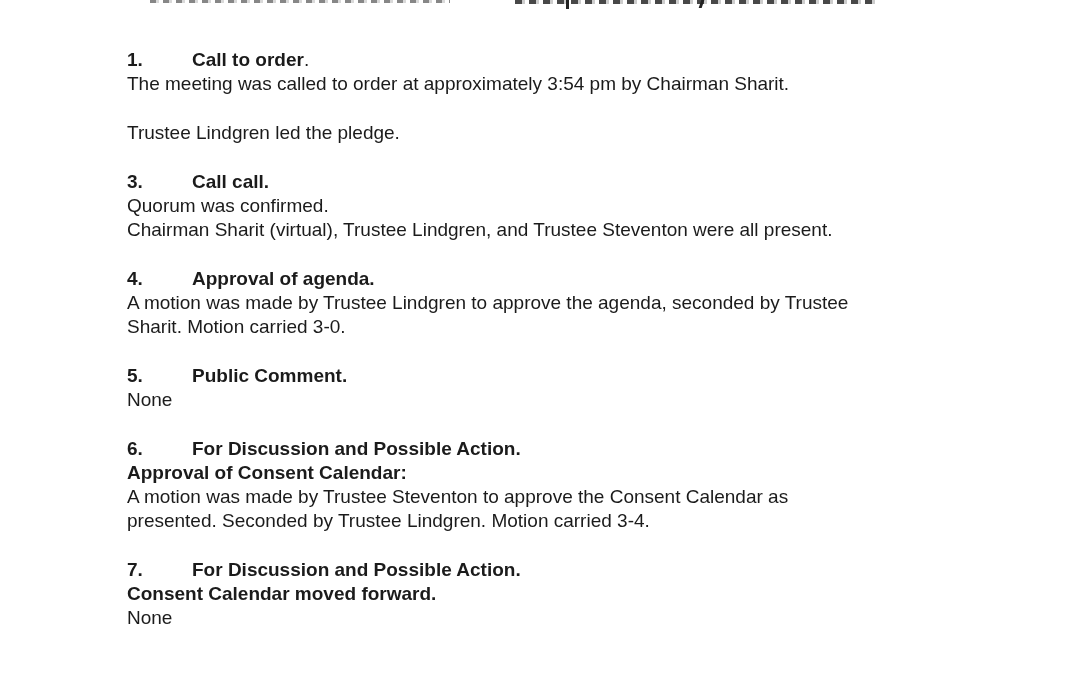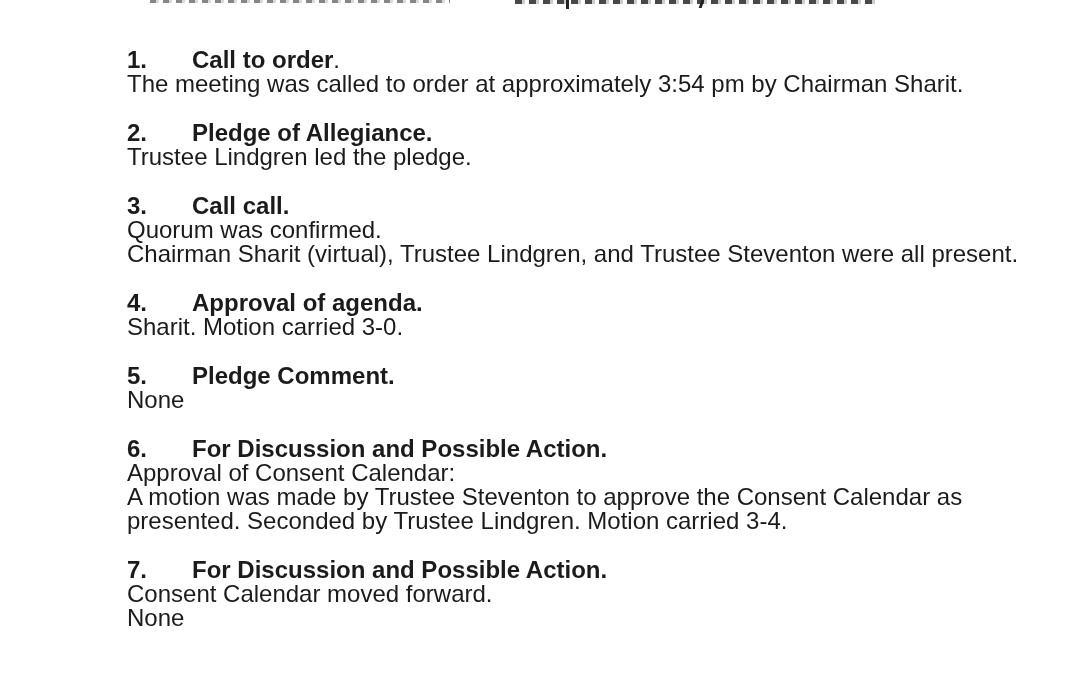--- a/index.html
+++ b/index.html
@@ -42,36 +42,36 @@
     left: 700px; width: 3px; height: 8px;
     background: #222;
     transform: skewX(-18deg);
   }
   
   .doc {
     position: absolute;
     top: 48px;
     left: 127px;
     width: 900px;
-    font-size: 24px;
+    font-size: 19px;
     line-height: 24px;
   }
   .item { margin: 0 0 25px 0; }
   .item:last-child { margin-bottom: 12px; }
   .item-heading {
     font-weight: bold;
     white-space: nowrap;
   }
   .item-number {
     display: inline-block;
     width: 65px;
   }
   .title-suffix { font-weight: normal; }
   .item-subtitle {
-    font-weight: normal;
+    font-weight: bold;
     white-space: nowrap;
   }
   .body-line { white-space: nowrap; }
 </style>
 </head>
 <body>
 
 <div>
   <div class="clip-frag left"></div>
   <div class="clip-frag right"></div>
@@ -84,23 +84,20 @@
     <div class="item-heading">
       <span class="item-number">1.</span><span class="item-title">Call to order</span><span class="title-suffix">.</span>
     </div>
 
     <div class="item-body">
         <div class="body-line">The meeting was called to order at approximately 3:54 pm by Chairman Sharit.</div>
       </div>
   </div>
 
   <div class="item">
-    <div class="item-heading">
-      <span class="item-number">2.</span><span class="item-title">Pledge of Allegiance.</span><span class="title-suffix"></span>
-    </div>
 
     <div class="item-body">
         <div class="body-line">Trustee Lindgren led the pledge.</div>
       </div>
   </div>
 
   <div class="item">
     <div class="item-heading">
       <span class="item-number">3.</span><span class="item-title">Call call.</span><span class="title-suffix"></span>
     </div>
@@ -110,27 +107,28 @@
         <div class="body-line">Chairman Sharit (virtual), Trustee Lindgren, and Trustee Steventon were all present.</div>
       </div>
   </div>
 
   <div class="item">
     <div class="item-heading">
       <span class="item-number">4.</span><span class="item-title">Approval of agenda.</span><span class="title-suffix"></span>
     </div>
 
     <div class="item-body">
+        <div class="body-line">A motion was made by Trustee Lindgren to approve the agenda, seconded by Trustee</div>
         <div class="body-line">Sharit. Motion carried 3-0.</div>
       </div>
   </div>
 
   <div class="item">
     <div class="item-heading">
-      <span class="item-number">5.</span><span class="item-title">Pledge Comment.</span><span class="title-suffix"></span>
+      <span class="item-number">5.</span><span class="item-title">Public Comment.</span><span class="title-suffix"></span>
     </div>
 
     <div class="item-body">
         <div class="body-line">None</div>
       </div>
   </div>
 
   <div class="item">
     <div class="item-heading">
       <span class="item-number">6.</span><span class="item-title">For Discussion and Possible Action.</span><span class="title-suffix"></span>

